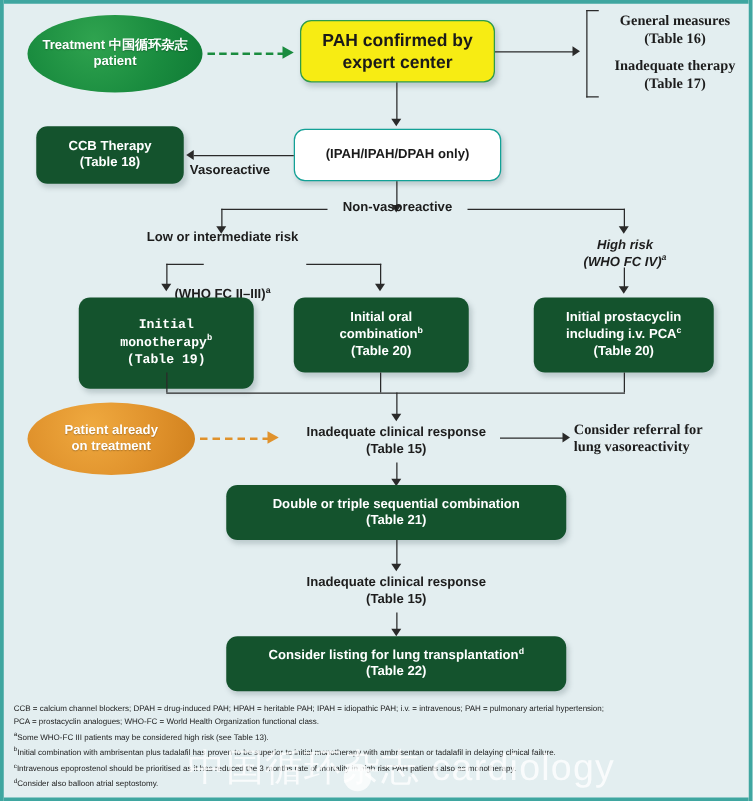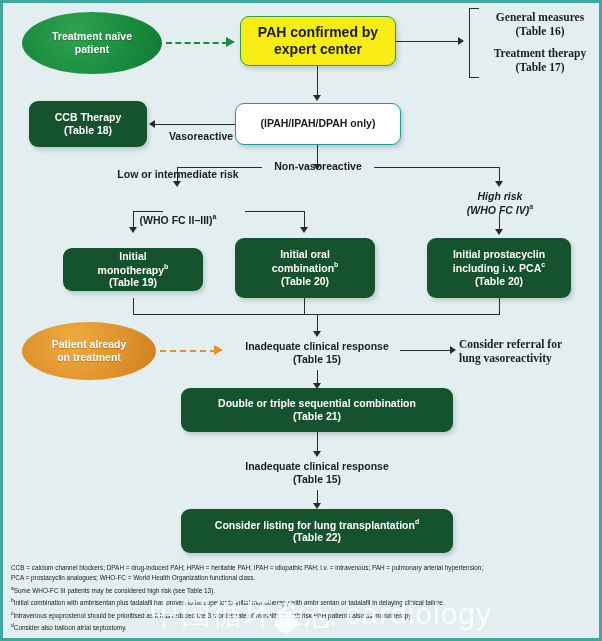--- a/index.html
+++ b/index.html
@@ -169,78 +169,78 @@
     background:rgba(255,255,255,.75);
     pointer-events:none;
   }
 </style>
 </head>
 <body>
 
 <div id="canvas">
 
   <div class="node ellipse green" style="left:19px;top:12px;width:140px;height:62px;">
-    <span>Treatment naïve</span>
+    <span>Treatment 中国循环杂志</span>
     <span>patient</span>
   </div>
 
   <div class="dash" style="left:163px;top:42px;width:62px;"></div>
   <div class="arrow-dash" style="left:223px;top:37px;"></div>
 
   <div class="node boxr yellow" style="left:237px;top:16px;width:156px;height:50px;">
     <span>PAH confirmed by</span>
     <span>expert center</span>
   </div>
 
   <div class="ln lnh" style="left:393px;top:41px;width:64px;"></div>
   <div class="arrow-r" style="left:455px;top:37px;"></div>
   <div class="brace" style="left:466px;top:8px;height:68px;"></div>
 
   <div class="node plain serif" style="left:478px;top:8px;width:118px;height:32px;">
     <span>General measures</span>
     <span>(Table 16)</span>
   </div>
   <div class="node plain serif" style="left:478px;top:44px;width:118px;height:32px;">
-    <span>Treatment therapy</span>
+    <span>Inadequate therapy</span>
     <span>(Table 17)</span>
   </div>
 
   <div class="ln lnv" style="left:314px;top:66px;height:32px;"></div>
   <div class="arrow-d" style="left:310px;top:95px;"></div>
 
   <div class="node boxr teal" style="left:26px;top:101px;width:118px;height:46px;">
     <span>CCB Therapy</span>
     <span>(Table 18)</span>
   </div>
 
   <div class="node boxr white" style="left:232px;top:103px;width:166px;height:42px;">
     <span>(IPAH/IPAH/DPAH only)</span>
   </div>
 
   <div class="ln lnh" style="left:152px;top:124px;width:80px;"></div>
   <div class="arrow-l" style="left:146px;top:120px;"></div>
-  <div class="node plain" style="left:159px;top:130px;width:78px;height:14px;">
+  <div class="node plain" style="left:142px;top:130px;width:78px;height:14px;">
     <span>Vasoreactive</span>
   </div>
 
   <div class="ln lnv" style="left:314px;top:145px;height:22px;"></div>
   <div class="arrow-d" style="left:310px;top:164px;"></div>
 
   <div class="node plain" style="left:259px;top:160px;width:112px;height:14px;">
     <span>Non-vasoreactive</span>
   </div>
 
   <div class="ln lnh" style="left:174px;top:167px;width:85px;"></div>
   <div class="ln lnh" style="left:371px;top:167px;width:126px;"></div>
   <div class="ln lnv" style="left:174px;top:167px;height:17px;"></div>
   <div class="arrow-d" style="left:170px;top:181px;"></div>
   <div class="ln lnv" style="left:496px;top:167px;height:17px;"></div>
   <div class="arrow-d" style="left:492px;top:181px;"></div>
 
-  <div class="node plain" style="left:106px;top:183px;width:138px;height:28px;gap:32px;">
+  <div class="node plain" style="left:106px;top:199px;width:138px;height:28px;gap:32px;">
     <span>Low or intermediate risk</span>
     <span>
       <span>(WHO FC II–III)</span><span class="sup">a</span>
     </span>
   </div>
 
   <div class="node plain" style="left:438px;top:189px;width:118px;height:28px;font-style:italic;">
     <span>High risk</span>
     <span>
       <span>(WHO FC IV)</span><span class="sup">a</span>
@@ -250,21 +250,21 @@
   <div class="ln lnh" style="left:130px;top:211px;width:30px;"></div>
   <div class="ln lnh" style="left:242px;top:211px;width:60px;"></div>
   <div class="ln lnv" style="left:130px;top:211px;height:19px;"></div>
   <div class="arrow-d" style="left:126px;top:227px;"></div>
   <div class="ln lnv" style="left:301px;top:211px;height:19px;"></div>
   <div class="arrow-d" style="left:297px;top:227px;"></div>
 
   <div class="ln lnv" style="left:496px;top:214px;height:18px;"></div>
   <div class="arrow-d" style="left:492px;top:229px;"></div>
 
-  <div class="node boxr teal" style="left:60px;top:248px;width:140px;height:43px;">
+  <div class="node boxr teal" style="left:60px;top:238px;width:140px;height:73px;font-family:Liberation Mono, monospace;">
     <span>Initial</span>
     <span>
       <span>monotherapy</span><span class="sup">b</span>
     </span>
     <span>(Table 19)</span>
   </div>
 
   <div class="node boxr teal" style="left:232px;top:238px;width:140px;height:60px;">
     <span>Initial oral</span>
     <span>

